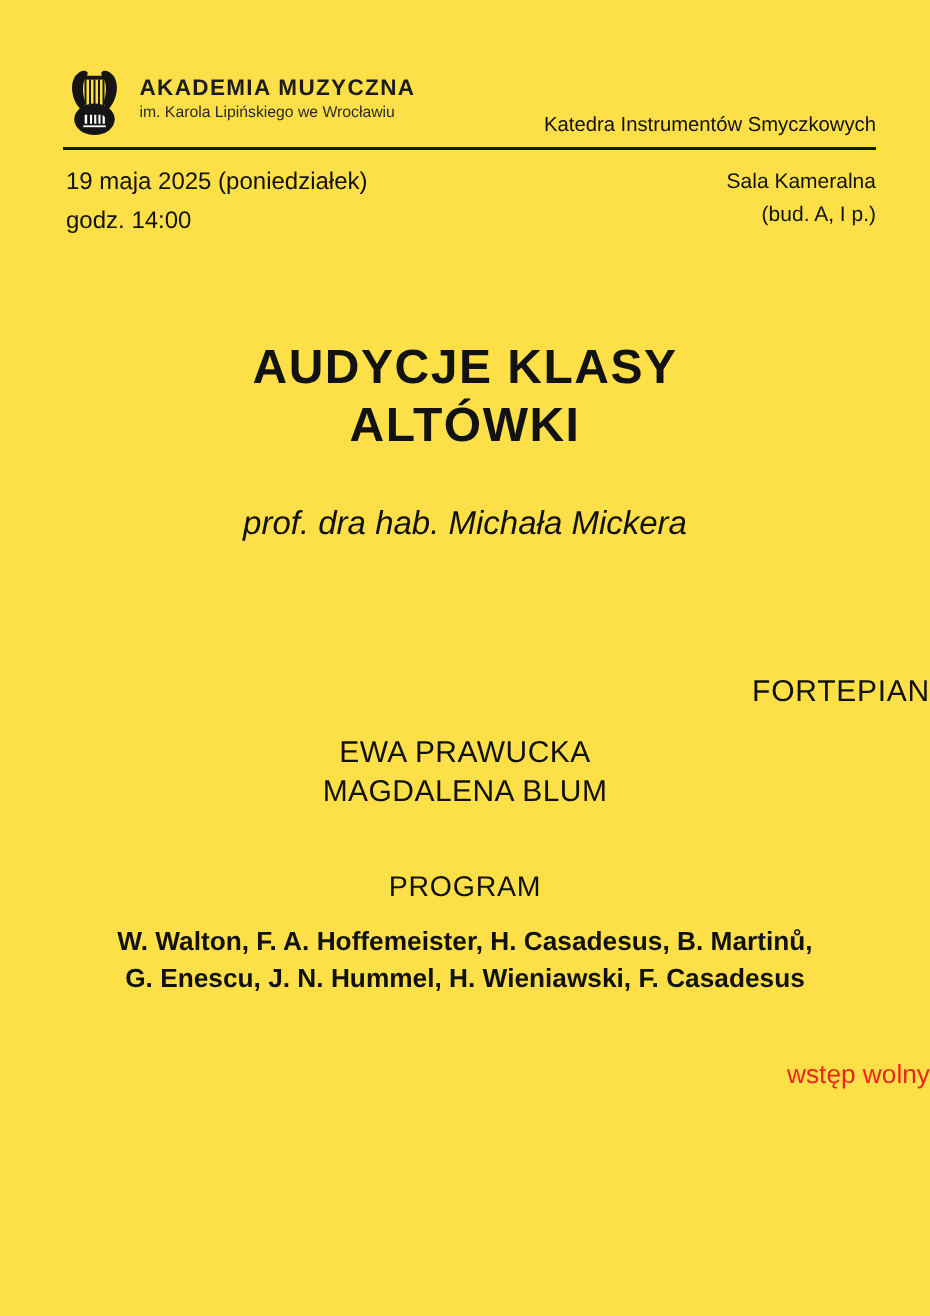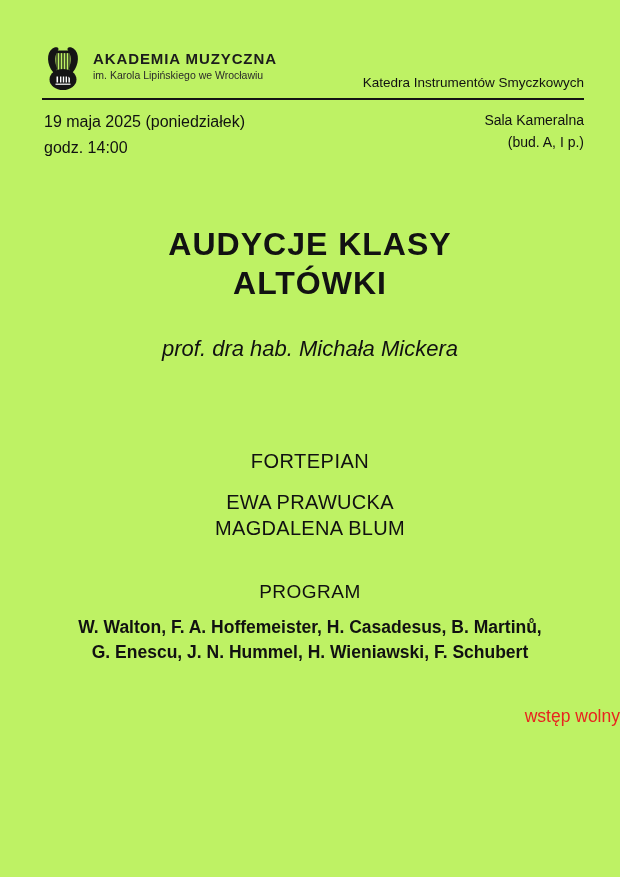--- a/index.html
+++ b/index.html
@@ -1,21 +1,21 @@
 <!DOCTYPE html>
 <html lang="pl"><head>
 <meta charset="utf-8">
 <style>
   html, body { margin:0; padding:0; background:#ffffff; }
   .page {
     position: relative;
     width: 620px;
     height: 877px;
     margin: 0 auto;
-    background: #bef264;
+    background: #fde047;
     color: #111111;
     font-family: "Liberation Sans", "DejaVu Sans", sans-serif;
     overflow: hidden;
   }
 
   
   .header {
     display: flex;
     justify-content: space-between;
     align-items: flex-end;
@@ -65,21 +65,21 @@
     margin-top: 64px;
     font-size: 32px;
     font-weight: 700;
     line-height: 1.24;
     letter-spacing: 1px;
     color: #121212;
   }
   .class-label   { margin-top: 44px; font-size: 22px; }
   .professor     { margin-top: 32px; font-size: 22px; font-style: italic; }
 
-  .performers-label { margin-top: 88px; font-size: 20px; letter-spacing: 0.5px; }
+  .performers-label { margin-top: 88px; font-size: 20px; letter-spacing: 0.5px; text-align: right; }
   .performer-names  { margin-top: 16px; font-size: 20px; line-height: 1.3; letter-spacing: 0.3px; }
 
   .program-label { margin-top: 40px; font-size: 19px; letter-spacing: 0.5px; }
   .program-lines { margin-top: 12px; font-size: 17.5px; font-weight: 700; line-height: 1.4; }
 
   .admission { margin-top: 42px; font-size: 17.5px; font-weight: 400; text-align: right; }
 </style>
 </head>
 <body>
 
@@ -142,18 +142,18 @@
 
   <div class="performers-label center">FORTEPIAN</div>
   <div class="performer-names center">
     <div>EWA PRAWUCKA</div>
     <div>MAGDALENA BLUM</div>
   </div>
 
   <div class="program-label center">PROGRAM</div>
   <div class="program-lines center">
     <div>W. Walton, F. A. Hoffemeister, H. Casadesus, B. Martinů,</div>
-    <div>G. Enescu, J. N. Hummel, H. Wieniawski, F. Schubert</div>
+    <div>G. Enescu, J. N. Hummel, H. Wieniawski, F. Casadesus</div>
   </div>
 
   <div class="admission center" style="color: rgb(232, 37, 31);">wstęp wolny</div>
 
 </div>
 
 </body></html>

